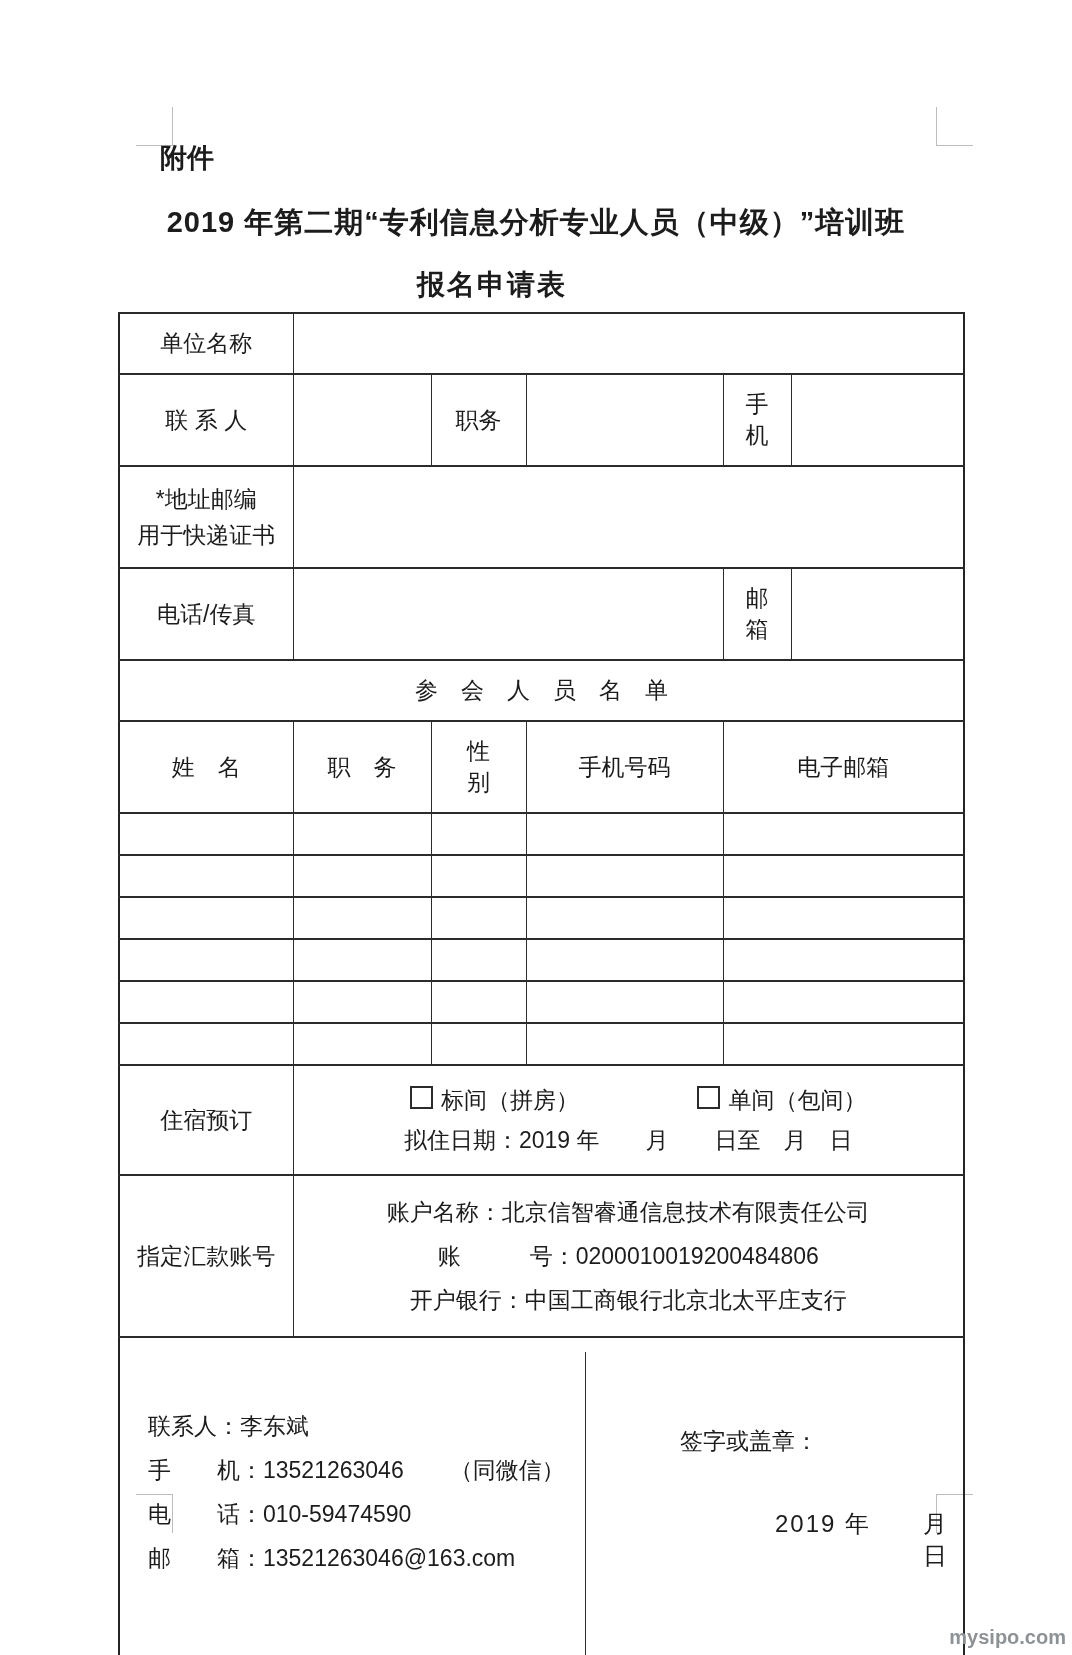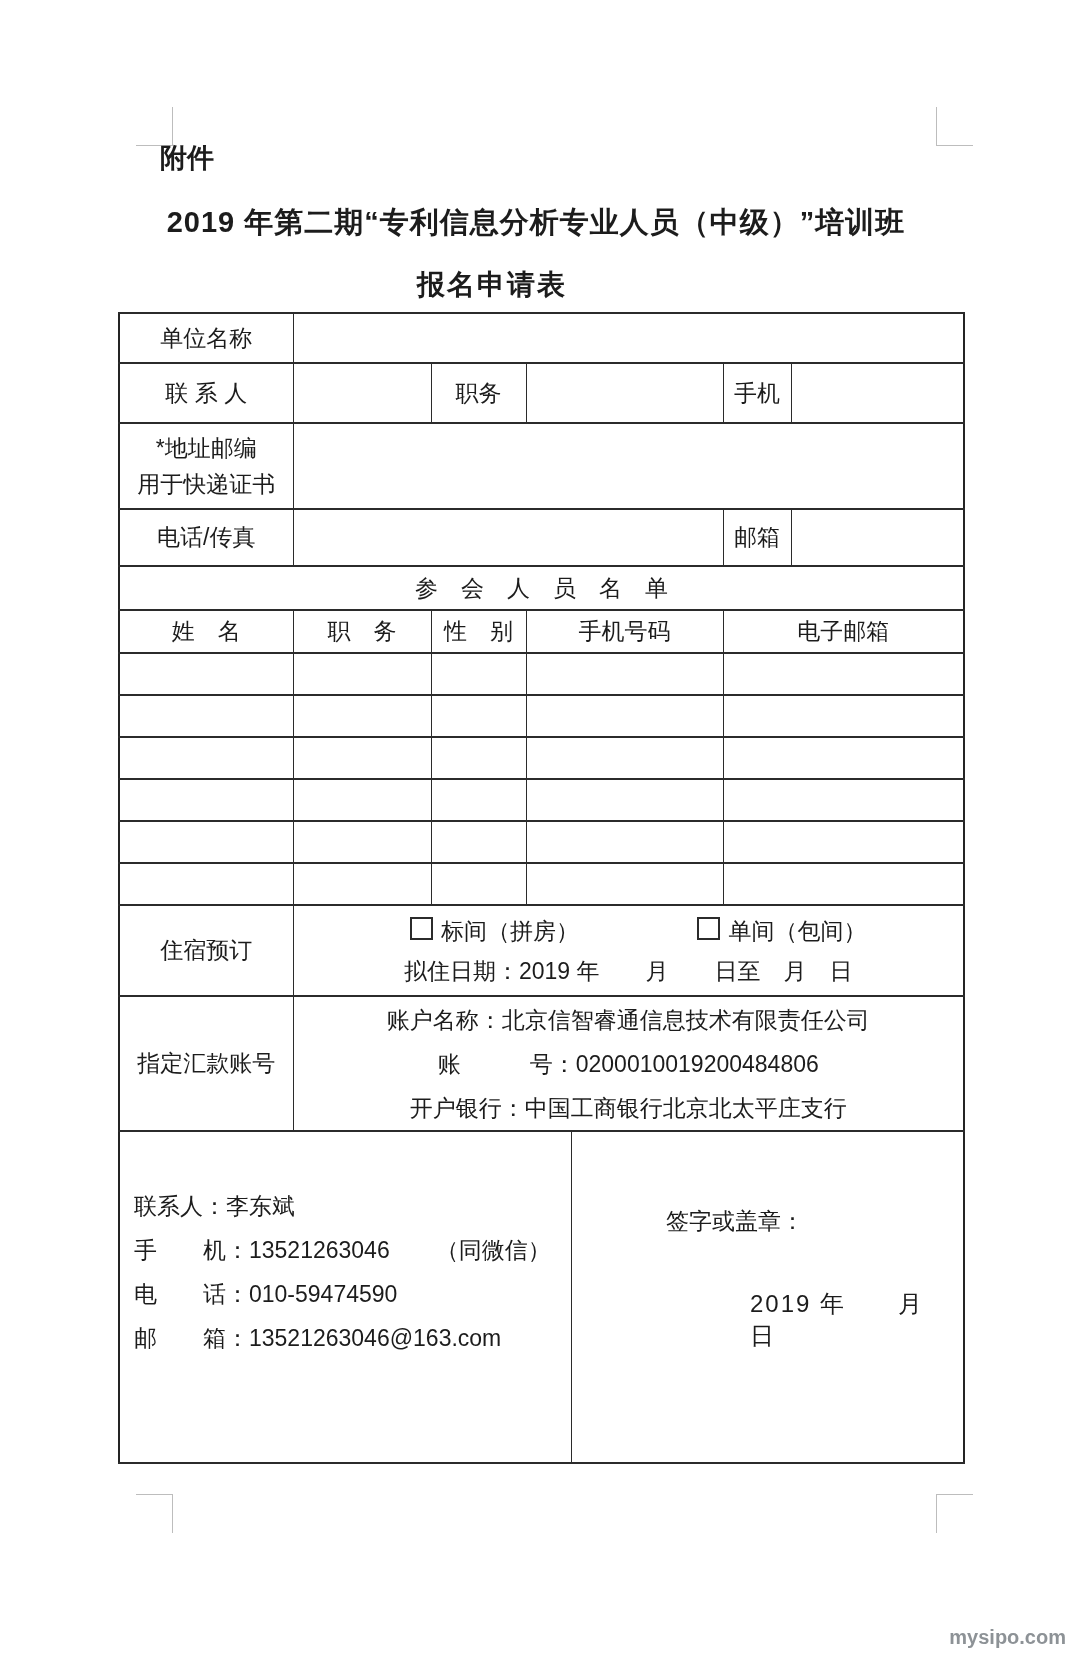--- a/index.html
+++ b/index.html
@@ -23,40 +23,40 @@
   .subtitle{position:absolute;left:0;top:266px;width:984px;text-align:center;font-size:28px;font-weight:bold;letter-spacing:2px;}
 
   table.doc{
     position:absolute;left:118px;top:312px;width:845px;
     border-collapse:collapse;table-layout:fixed;
     border:2px solid #242424;
   }
   table.doc td{
     border:1px solid #2b2b2b;
     border-top-width:2px;border-bottom-width:2px;
-    padding:0;font-size:23px;text-align:center;vertical-align:middle;
+    padding:14px;font-size:23px;text-align:center;vertical-align:middle;
     overflow:hidden;
   }
   td.lbl{font-weight:normal;}
   .two-line div{line-height:36px;}
   td.section-title{font-size:24px;}
   td.left{text-align:left;}
   .acc-cell{padding:10px 0 8px 56px;line-height:40px;}
   .acc-options span.opt{display:inline-block;margin-right:4px;}
   .opt1{margin-left:24px;}
   .opt2{margin-left:108px;}
   .cbx{display:inline-block;width:19px;height:19px;border:2px solid #2b2b2b;margin-right:8px;vertical-align:-1px;background:#fff;}
   .remit-cell{padding:8px 0 8px 38px;line-height:44px;font-size:25px;}
   .bottom-cell{padding:0;height:100%;}
   .bottom-wrap{display:flex;height:330px;gap:38px;}
   .foot-left{width:452px;border-right:1px solid #2b2b2b;box-sizing:border-box;text-align:left;padding:52px 0 0 14px;}
   .foot-left div{line-height:44px;font-size:23px;}
   .foot-right{flex:1;position:relative;text-align:left;}
   .sign-label{position:absolute;left:56px;top:74px;font-size:23px;}
-  .sign-date{position:absolute;left:140px;top:156px;font-size:24px;letter-spacing:2px;}
+  .sign-date{position:absolute;left:140px;top:156px;font-size:24px;letter-spacing:2px;text-align:right;}
   .watermark{position:absolute;right:6px;bottom:6px;font-size:20px;font-weight:bold;color:#8d9296;letter-spacing:0px;}
 </style>
 </head>
 <body>
 
 <div class="page">
 
   <div class="mark tl"></div>
   <div class="mark tr"></div>
   <div class="mark bl"></div>

